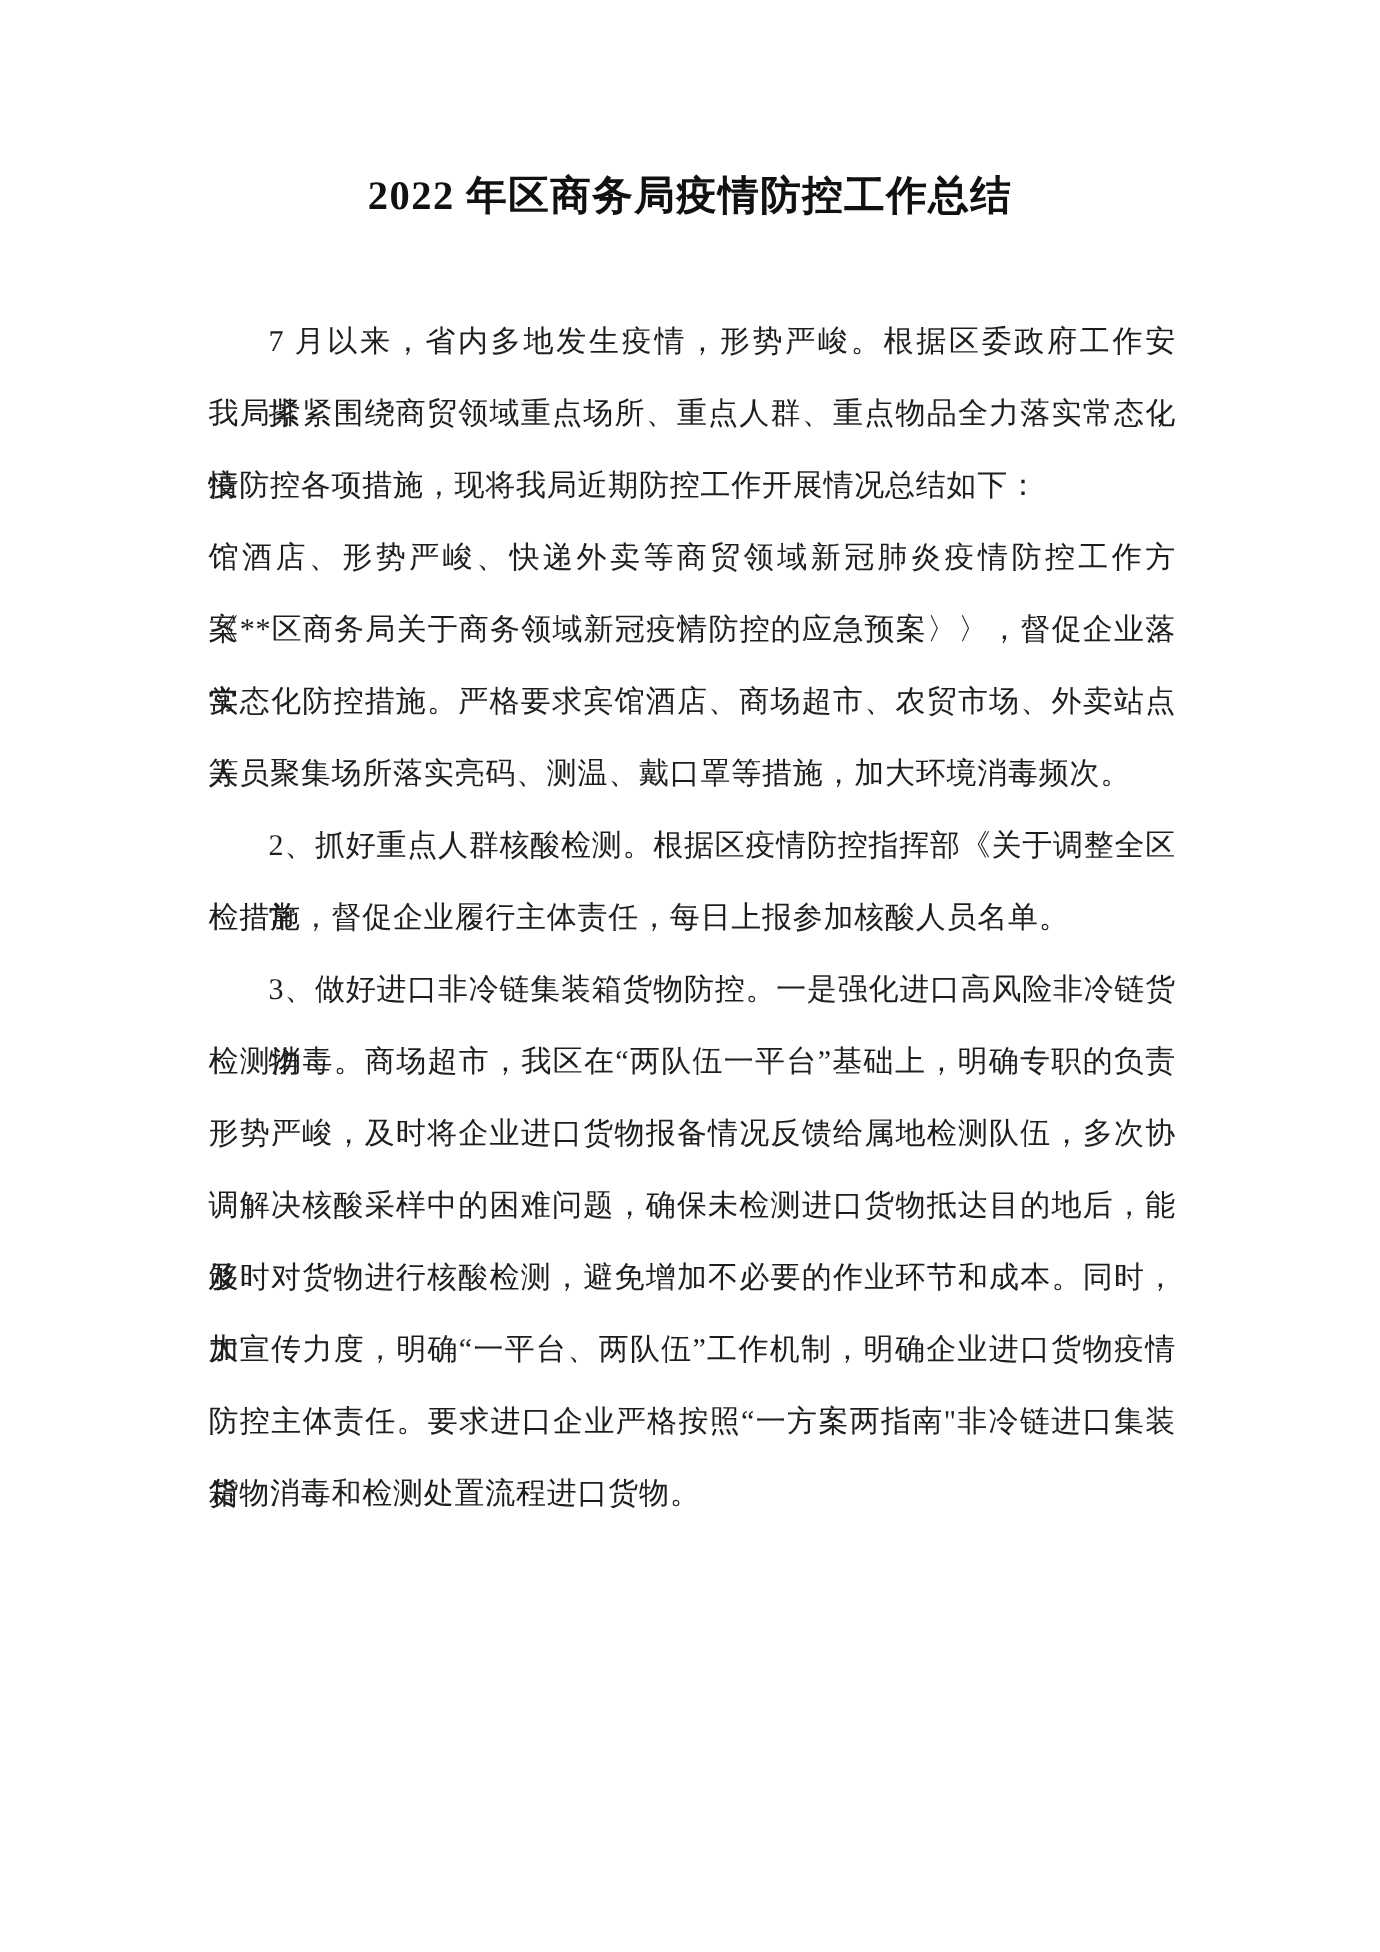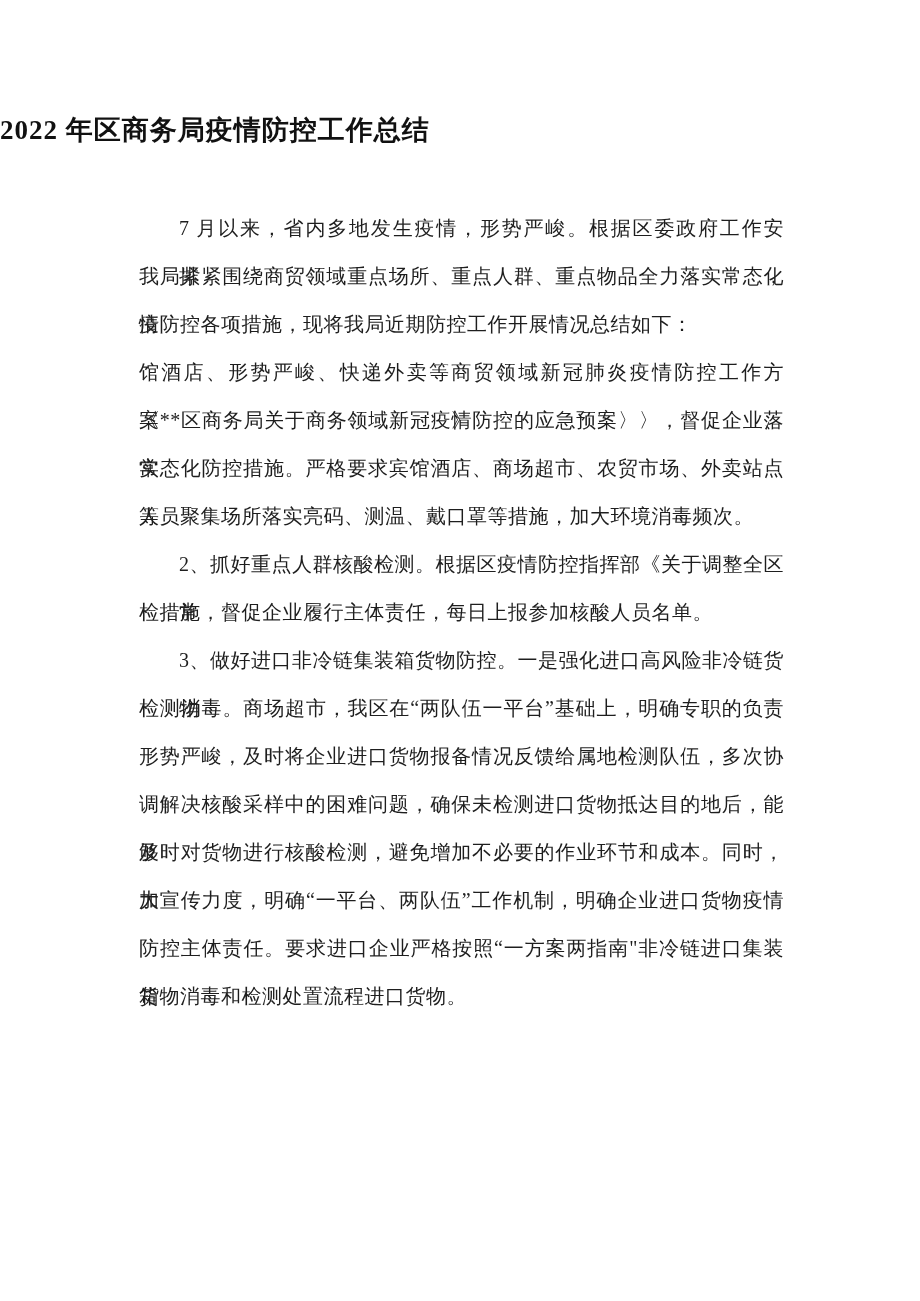--- a/index.html
+++ b/index.html
@@ -12,20 +12,21 @@
     width: 920px;
     height: 1301px;
     background: #ffffff;
     color: #1e1e1e;
     font-family: "Liberation Serif", "DejaVu Serif", serif;
     overflow: hidden;
   }
   .doc-title {
     margin: 0;
     padding-top: 112px;
+    text-align: center;
     font-size: 27px;
     font-weight: 700;
     letter-spacing: 1px;
     line-height: 36px;
     color: #111111;
   }
   .doc-body {
     margin: 56px 0 0 139px;
     width: 645px;
     font-size: 20px;

